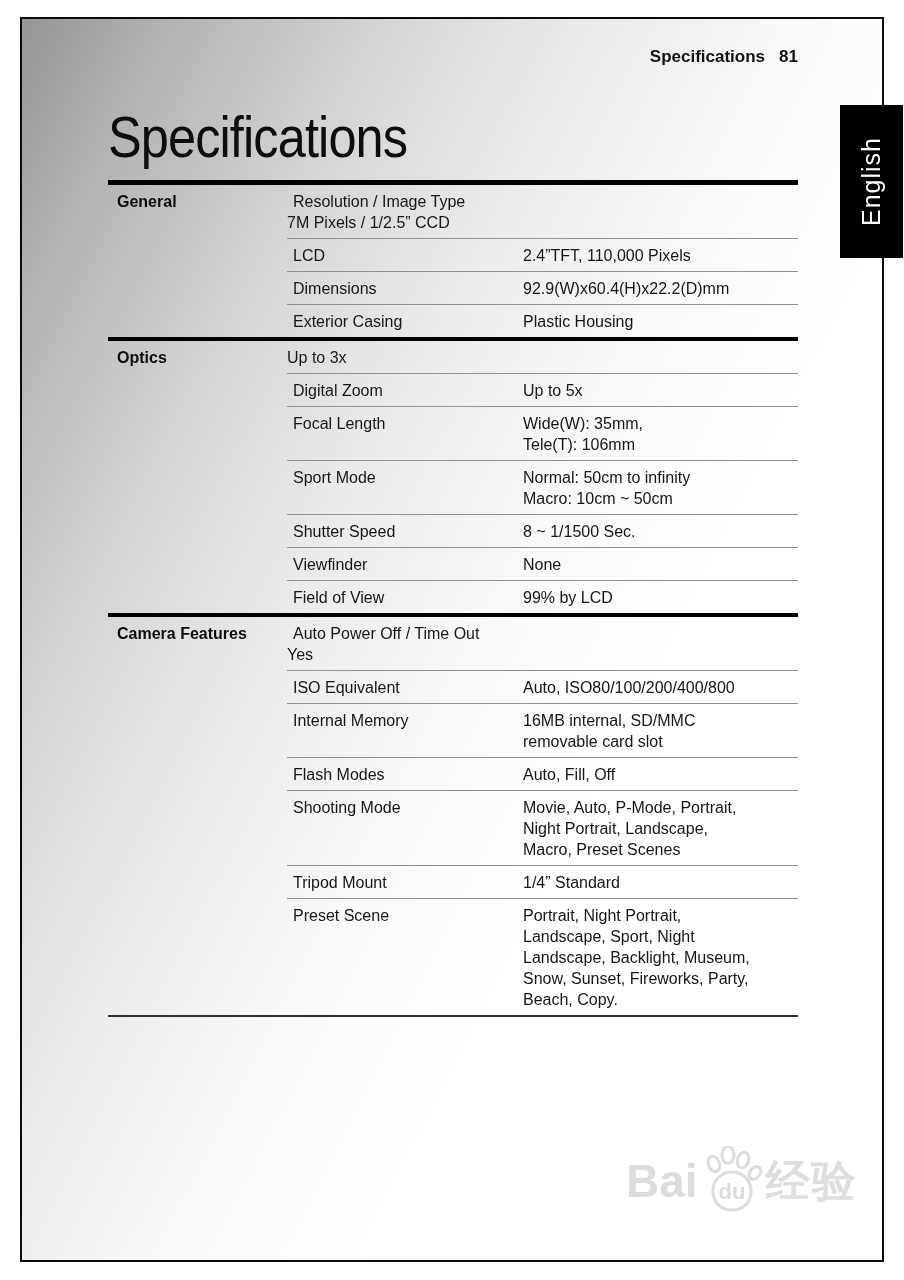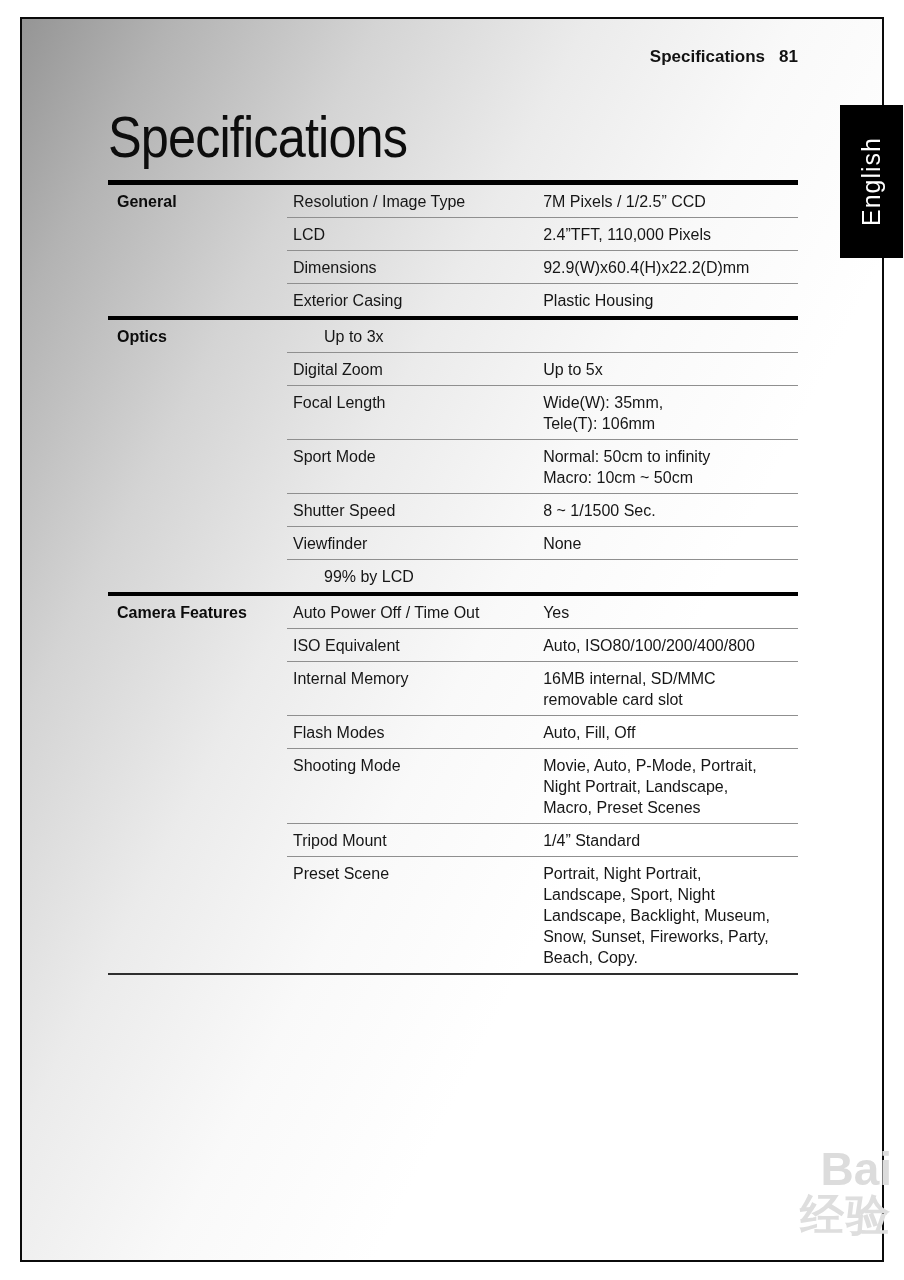--- a/index.html
+++ b/index.html
@@ -37,40 +37,40 @@
     color:#161616; font-size:16px; line-height:21px;
   }
   .section { display:flex; border-top:4px solid #000; }
   .section:first-child { border-top:5px solid #000; }
   .section-name {
     width:179px; font-weight:bold; color:#0c0c0c;
     padding:6px 0 5px 9px; box-sizing:border-box;
   }
   .rows { width:511px; }
   .row { display:flex; padding:6px 0 5px; border-top:1px solid #8f8f8f; }
-  .row:first-child { border-top:none; }
+  .row:first-child { border-top:none;flex-direction:column; }
   .cell.label { width:236px; padding-left:6px; box-sizing:border-box; }
-  .cell.value { width:275px; white-space:pre-line;margin-left:37px; }
+  .cell.value { width:275px; white-space:pre-line; }
 
   
   .english-tab {
     position:absolute; left:840px; top:105px; width:63px; height:153px;
     background:#000; z-index:6; display:flex; align-items:center; justify-content:center;
   }
   .english-tab span {
     writing-mode:vertical-rl; transform:rotate(180deg);
     color:#ffffff; font-size:25px; letter-spacing:1px;
   }
 
   
   .watermark {
     position:absolute; left:626px; top:1146px; width:266px; z-index:5;
     color:#dcdcdc; user-select:none;
   }
-  .wm-logo-row { display:flex; align-items:flex-end; height:70px;flex-direction:column; }
+  .wm-logo-row { display:flex; align-items:center; height:70px; }
   .wm-bai { font-size:46px; font-weight:bold; line-height:46px; color:#dcdcdc; }
   .wm-paw { width:64px; height:70px; margin:0 2px; }
   .wm-cn { font-size:44px; font-weight:bold; line-height:46px; color:#dedede; letter-spacing:2px; }
   .wm-url {
     margin-top:4px; font-size:25px; font-weight:bold; letter-spacing:2px;
     color:#e2e2e2; white-space:nowrap;
   }
 </style>
 </head>
 <body>
@@ -129,20 +129,21 @@
         </div>
         <div class="row">
           <div class="cell label">Shutter Speed</div>
           <div class="cell value">8 ~ 1/1500 Sec.</div>
         </div>
         <div class="row">
           <div class="cell label">Viewfinder</div>
           <div class="cell value">None</div>
         </div>
         <div class="row">
+          <div class="cell label">Field of View</div>
           <div class="cell value">99% by LCD</div>
         </div>
       </div>
     </div>
 
     <div class="section">
       <div class="section-name">Camera Features</div>
       <div class="rows">
         <div class="row">
           <div class="cell label">Auto Power Off / Time Out</div>

